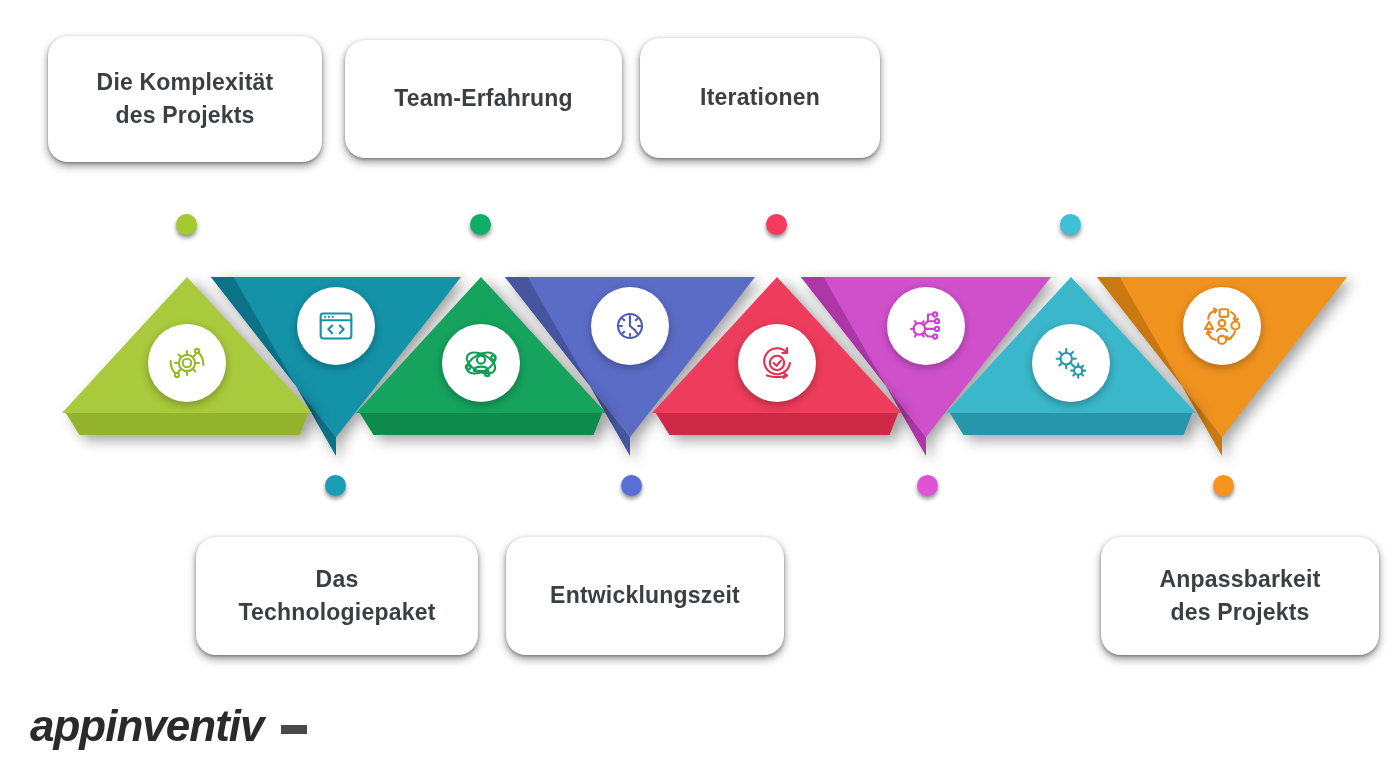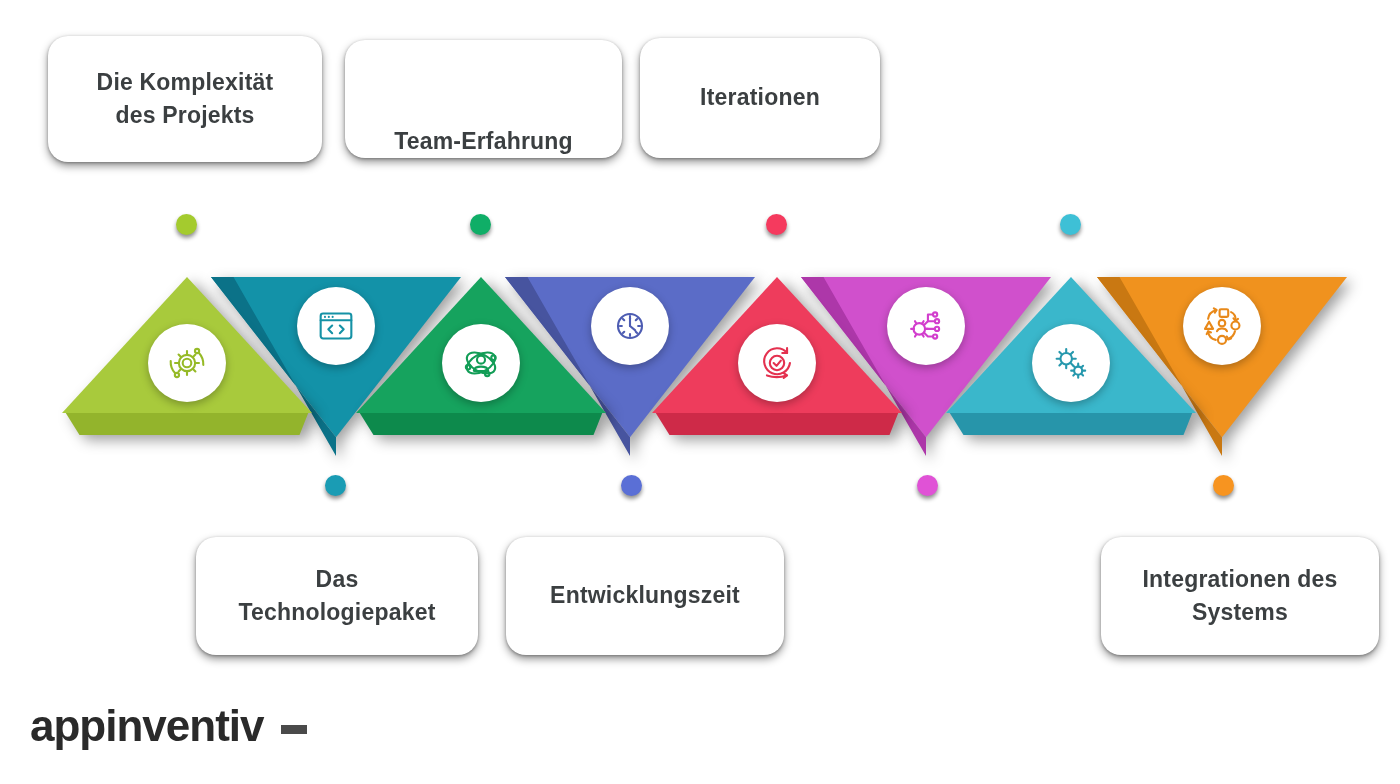--- a/index.html
+++ b/index.html
@@ -12,21 +12,21 @@
 
   
   .card{
     position:absolute;background:#ffffff;border-radius:20px;
     box-shadow:0 4px 9px rgba(0,0,0,.42), 0 1px 3px rgba(0,0,0,.30);
     display:flex;align-items:center;justify-content:center;text-align:center;
     color:#3b3f41;font-weight:700;font-size:23px;line-height:1.45;
     padding:0 38px;box-sizing:border-box;letter-spacing:.2px;
   }
   #card-t0{left:48px;  top:36px; width:274px; height:126px;}
-  #card-t1{left:345px; top:40px; width:277px; height:118px;align-items:flex-end;}
+  #card-t1{left:345px; top:40px; width:277px; height:118px;}
   #card-t2{left:640px; top:38px; width:240px; height:120px;}
   #card-t3{left:930px; top:36px; width:277px; height:126px;}
   #card-b0{left:196px; top:537px; width:282px; height:118px;}
   #card-b1{left:506px; top:537px; width:278px; height:118px;}
   #card-b2{left:807px; top:537px; width:274px; height:118px;}
   #card-b3{left:1101px;top:537px; width:278px; height:118px;}
 
   
   .dot{
     position:absolute;width:21px;height:21px;border-radius:50%;
@@ -55,21 +55,21 @@
     background:#ffffff;left:86px;box-shadow:0 3px 8px rgba(0,0,0,.28);
     display:flex;align-items:center;justify-content:center;z-index:3;
   }
   .up .badge{top:47px;}
   .down .badge{top:10px;}
   .badge svg{width:46px;height:46px;display:block;}
   .badge svg *{fill:none;stroke:currentColor;stroke-width:2.2;stroke-linecap:round;stroke-linejoin:round;}
   .badge svg .fil{fill:currentColor;stroke:none;}
 
   
-  .logo{position:absolute;left:30px;top:704px;display:flex;align-items:center;gap:17px;}
+  .logo{position:absolute;left:30px;top:704px;display:flex;align-items:center;gap:17px;font-style:italic;}
   .logo .word{
     font-size:44px;font-weight:700;color:#2a2a2a;letter-spacing:-1px;line-height:1;
   }
   .logo .cursor{width:26px;height:9px;margin-top:6px;}
 </style>
 </head>
 <body>
 
 <div class="canvas">
 
@@ -83,21 +83,21 @@
       <span>Iterationen</span>
     </div>
 
   <div class="card" id="card-b0">
       <span>Das Technologiepaket</span>
     </div>
   <div class="card" id="card-b1">
       <span>Entwicklungszeit</span>
     </div>
   <div class="card" id="card-b3">
-      <span>Integrationen des Systems</span>
+      <span>Anpassbarkeit des Projekts</span>
     </div>
 
   <div class="dot" id="dot-t0" style="background: rgb(164, 203, 46);"></div>
   <div class="dot" id="dot-t1" style="background: rgb(15, 174, 103);"></div>
   <div class="dot" id="dot-t2" style="background: rgb(245, 58, 94);"></div>
   <div class="dot" id="dot-t3" style="background: rgb(62, 192, 214);"></div>
   <div class="dot" id="dot-b0" style="background: rgb(26, 156, 180);"></div>
   <div class="dot" id="dot-b1" style="background: rgb(90, 111, 214);"></div>
   <div class="dot" id="dot-b2" style="background: rgb(224, 82, 214);"></div>
   <div class="dot" id="dot-b3" style="background: rgb(247, 148, 32);"></div>

